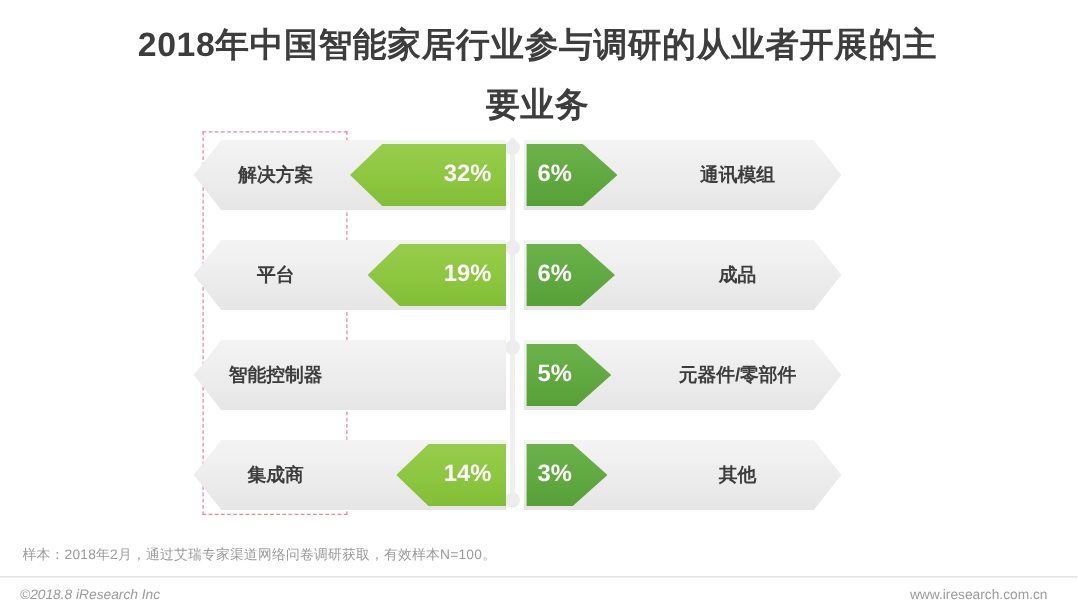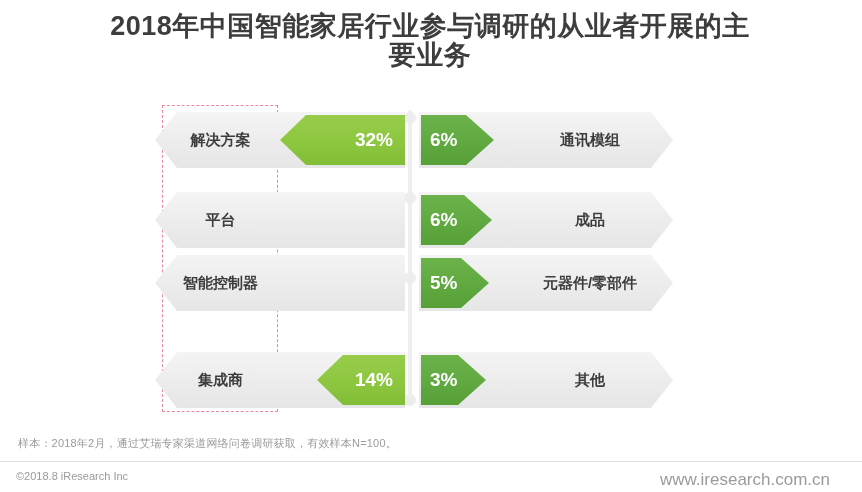--- a/index.html
+++ b/index.html
@@ -7,21 +7,21 @@
     width:862px;height:492px;background:#ffffff;
     font-family:"Liberation Sans","DejaVu Sans",sans-serif;
     overflow:hidden;position:relative;
   }
   .canvas{position:relative;width:862px;height:492px;}
 
   
   .title{
     position:absolute;left:110px;top:12px;width:640px;
     text-align:center;color:#3d3d3d;font-weight:bold;
-    font-size:27px;line-height:29px;letter-spacing:.5px;
+    font-size:27px;line-height:48px;letter-spacing:.5px;
   }
 
   
   .chart{position:absolute;left:0;top:100px;width:750px;height:320px;}
 
   .dashed-box{
     position:absolute;left:162px;top:5px;width:116px;height:307px;
     border:1.5px dashed #e8899a;box-sizing:border-box;
   }
 
@@ -76,22 +76,22 @@
     display:flex;align-items:center;justify-content:center;
     color:#3d3d3d;font-size:15px;font-weight:bold;text-align:right;
   }
 
   
   .note{
     position:absolute;left:18px;top:436px;color:#9b9b9b;font-size:11px;
     letter-spacing:.2px;
   }
   .rule{position:absolute;left:0;top:461px;width:862px;height:1px;background:#dcdcdc;}
-  .foot-left{position:absolute;left:16px;top:470px;color:#9b9b9b;font-size:11px;}
-  .foot-right{position:absolute;right:32px;top:470px;color:#9b9b9b;font-size:17px;}
+  .foot-left{position:absolute;left:16px;top:470px;color:#9b9b9b;font-size:11px;font-style:italic;}
+  .foot-right{position:absolute;right:24px;top:470px;color:#9b9b9b;font-size:11px;}
 </style>
 </head>
 <body>
 
 <div class="canvas">
 
   <div class="title">2018年中国智能家居行业参与调研的从业者开展的主要业务</div>
 
   <div class="chart">
 
@@ -107,26 +107,27 @@
       <div class="label-left">解决方案</div>
       <div class="bar-left" style="width:125px">32%</div>
       <div class="track-right"></div>
       <div class="bar-right" style="width:73px">6%</div>
       <div class="label-right">通讯模组</div>
     </div>
 
     <div class="row" style="top:92px">
       <div class="track-left"></div>
       <div class="label-left">平台</div>
+      <div class="bar-left" style="width:111px">19%</div>
       <div class="track-right"></div>
       <div class="bar-right" style="width:71px">6%</div>
       <div class="label-right">成品</div>
     </div>
 
-    <div class="row" style="top:155px">
+    <div class="row" style="top:172px">
       <div class="track-left"></div>
       <div class="label-left">智能控制器</div>
       <div class="track-right"></div>
       <div class="bar-right" style="width:68px">5%</div>
       <div class="label-right">元器件/零部件</div>
     </div>
 
     <div class="row" style="top:252px">
       <div class="track-left"></div>
       <div class="label-left">集成商</div>

